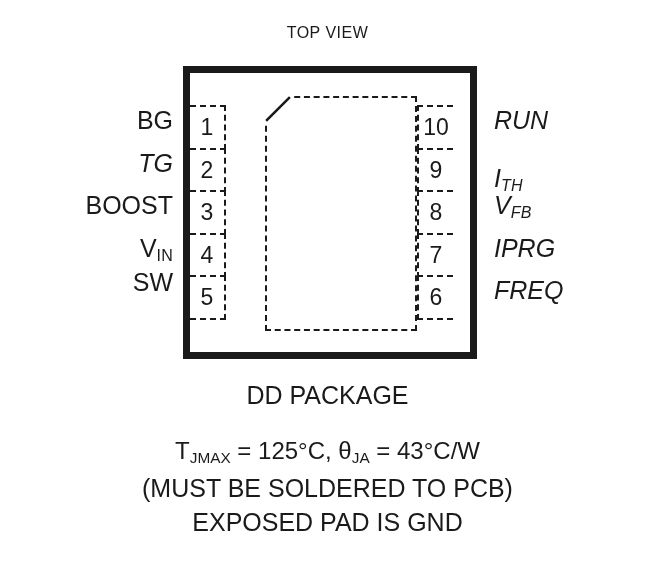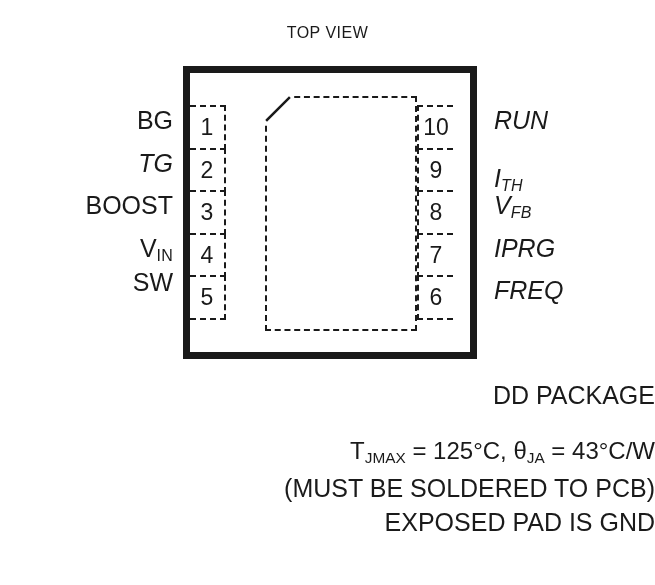--- a/index.html
+++ b/index.html
@@ -135,21 +135,20 @@
     left: 0;
     top: 378px;
     width: 655px;
     text-align: center;
     color: #1a1a1a;
   }
   .caption-line {
     font-size: 25px;
     line-height: 34px;
     white-space: nowrap;
-    text-align: right;
   }
   #caption-thermal {
     margin-top: 22px;
     font-size: 24px;
     line-height: 34px;
   }
   .caption-line sub {
     font-size: 0.64em;
     vertical-align: baseline;
     position: relative;

